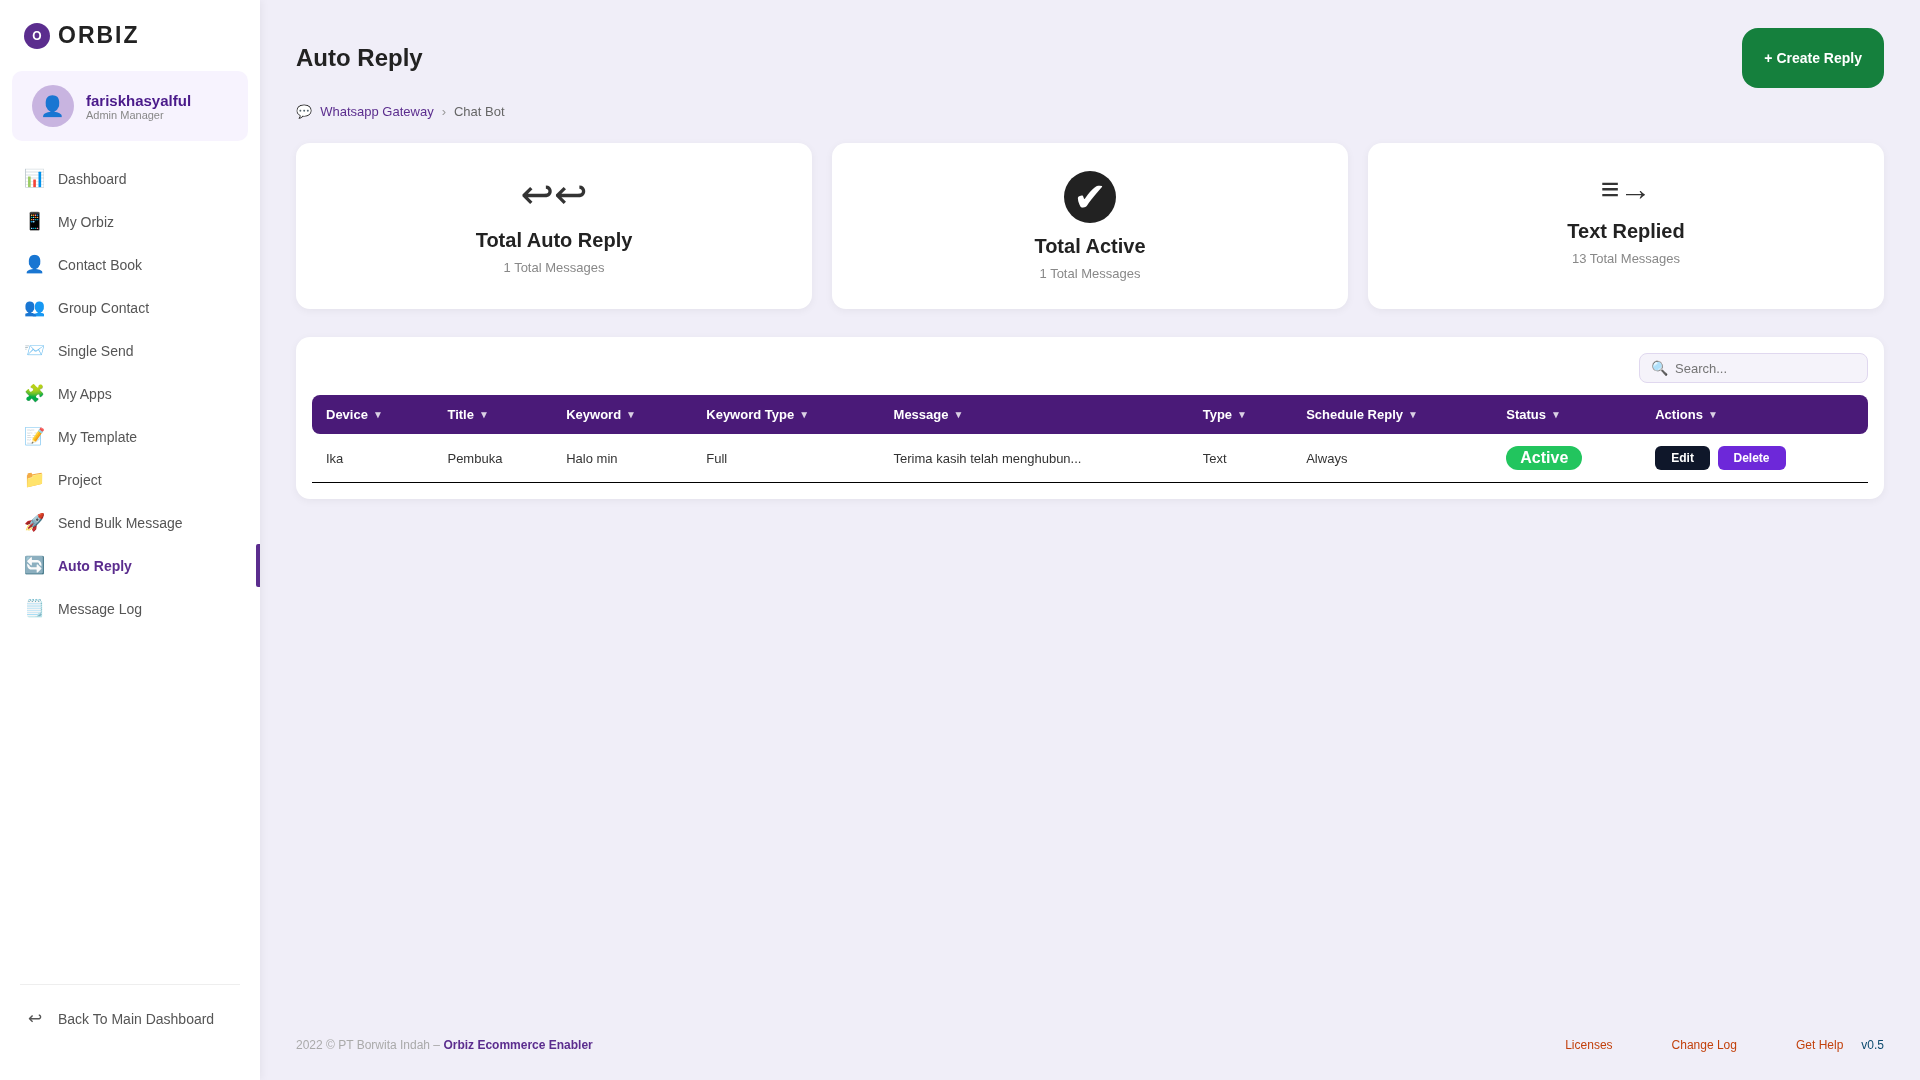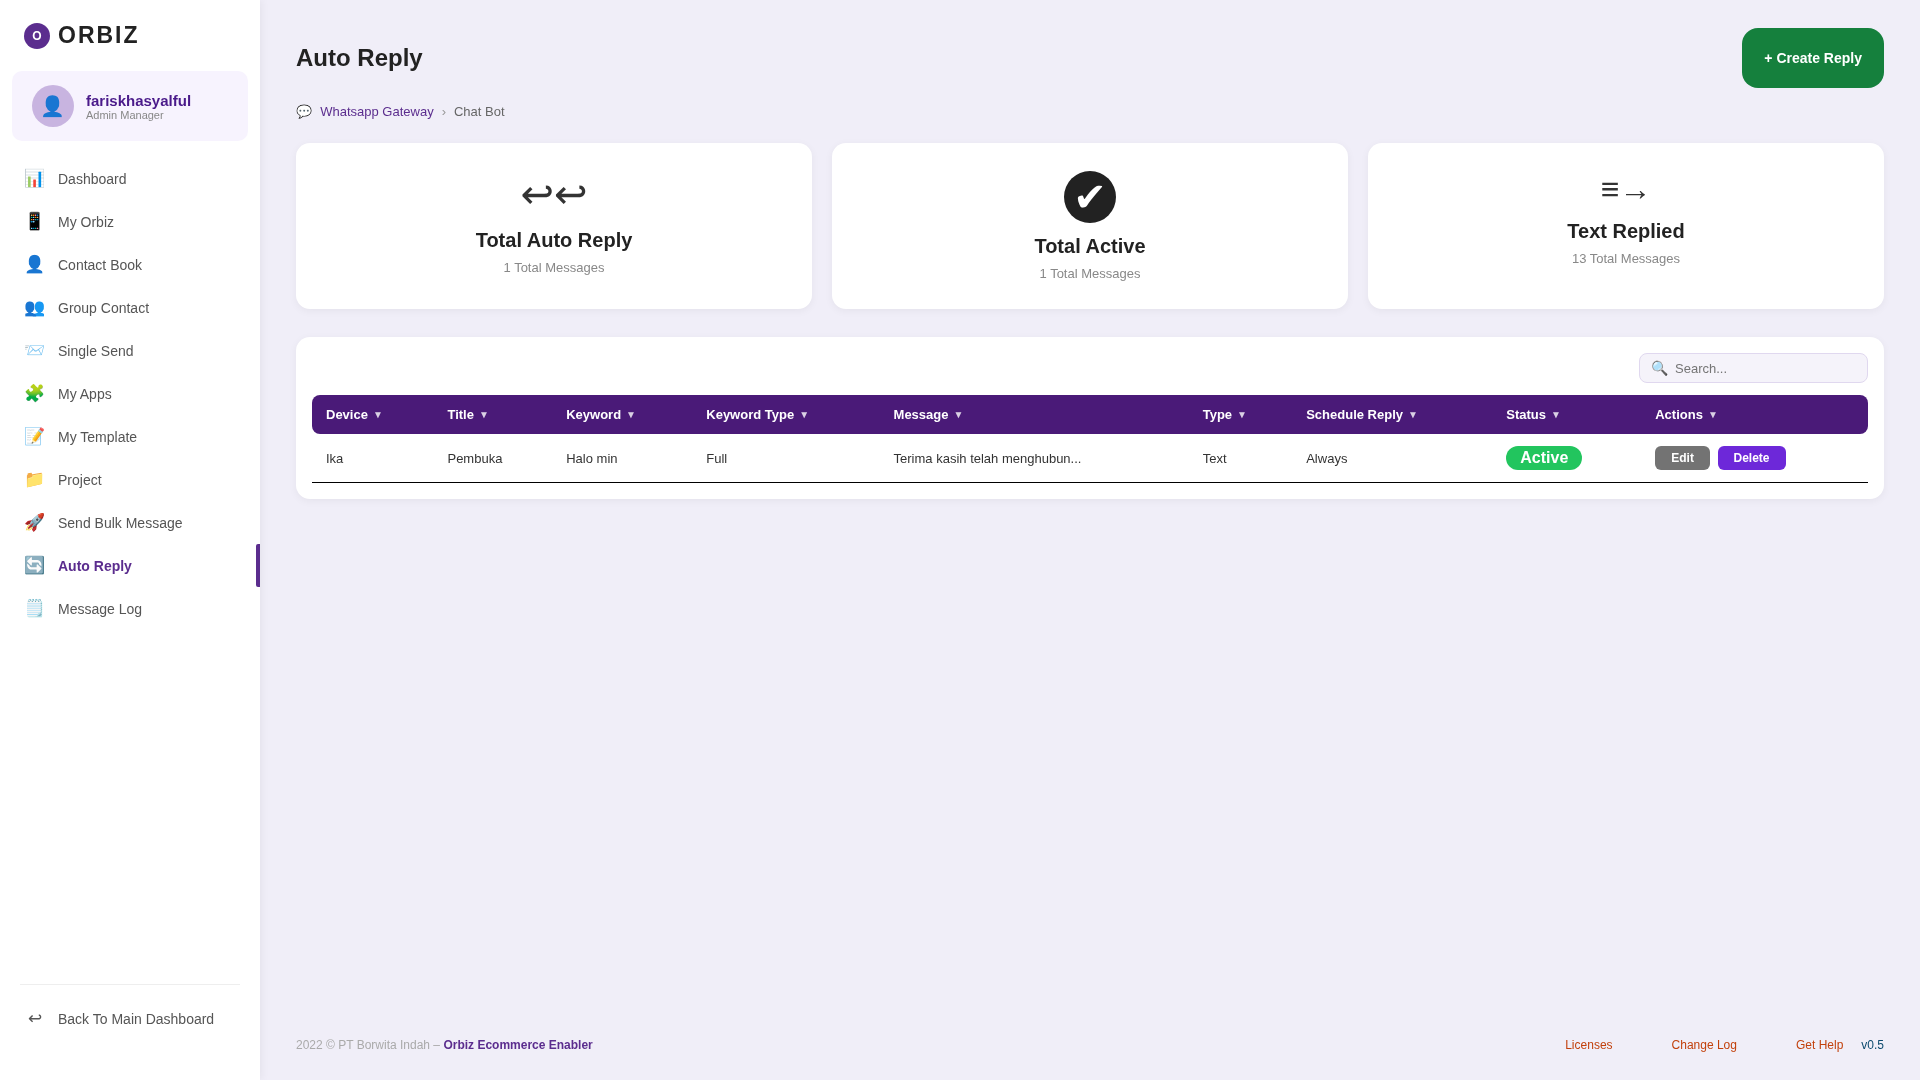--- a/index.html
+++ b/index.html
@@ -273,21 +273,21 @@
     .badge-active {
       background: #22c55e;
       color: #fff;
       border-radius: 20px;
       padding: 3px 14px;
       font-size: 16px;
       font-weight: 600;
       display: inline-block;
     }
     .btn-edit {
-      background: #737373;
+      background: #0f172a;
       color: #fff;
       border: none;
       border-radius: 6px;
       padding: 5px 16px;
       font-size: 12px;
       font-weight: 600;
       cursor: pointer;
       margin-right: 4px;
     }
     .btn-delete {

